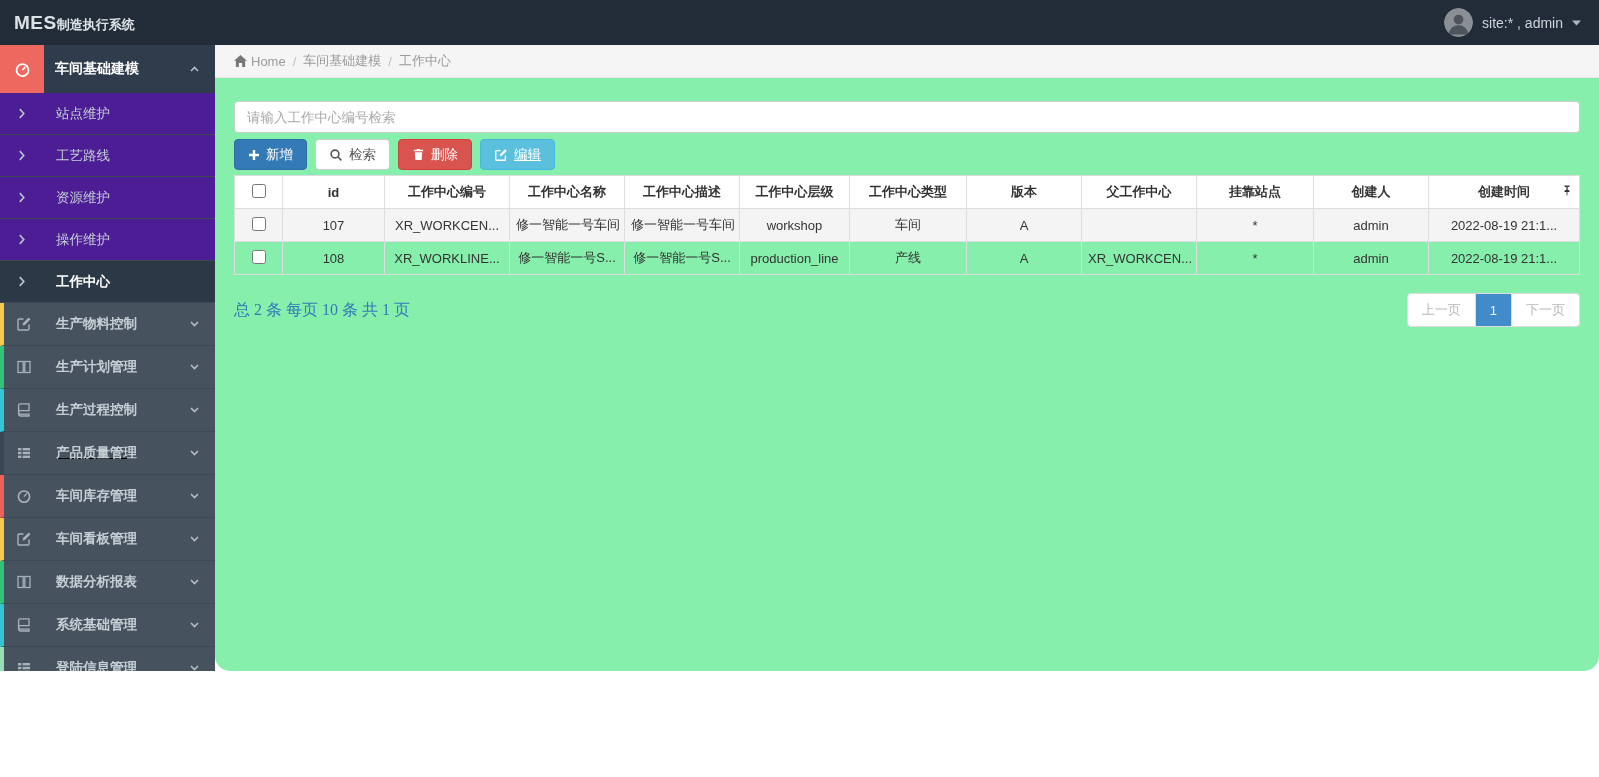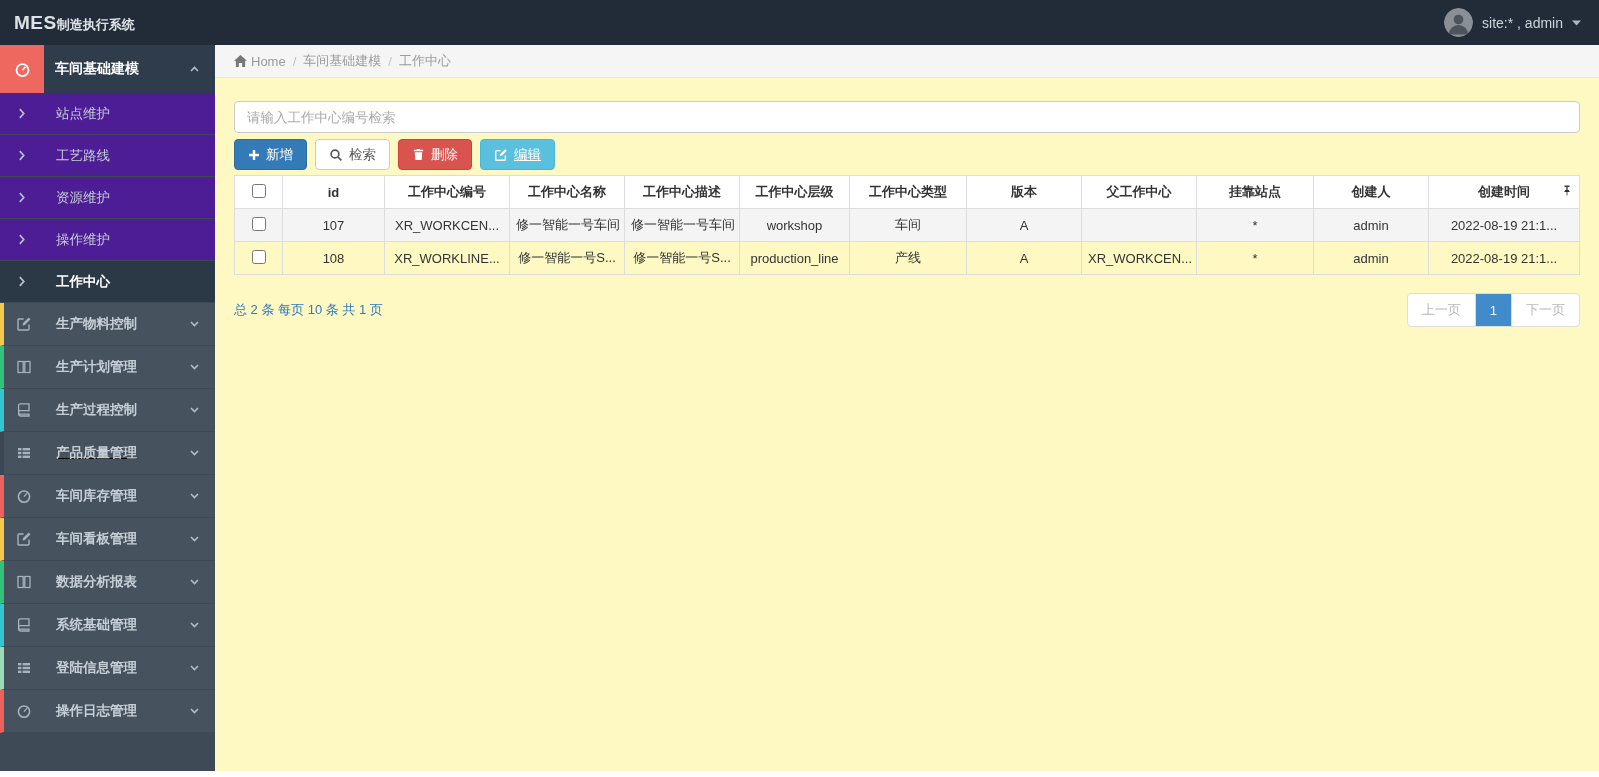--- a/index.html
+++ b/index.html
@@ -2,21 +2,21 @@
 <html><head>
 <meta charset="utf-8">
 <style>
   * { box-sizing: border-box; }
   html,body { margin:0; padding:0; }
   body {
     width:1599px; height:777px; overflow:hidden;
     font-family:"Liberation Sans", sans-serif;
     background:#fff;
   }
-  #app { width:1599px; height:771px; display:flex; flex-direction:column; }
+  #app { width:1599px; height:671px; display:flex; flex-direction:column; }
 
   
   .topbar {
     height:45px; flex-shrink:0; background:#222c38;
     display:flex; align-items:center; justify-content:space-between;
   }
   .logo { padding-left:14px; color:#dde2e7; display:flex; align-items:baseline; white-space:nowrap; }
   .logo-big { font-size:19px; font-weight:bold; letter-spacing:.5px; }
   .logo-small { font-size:13px; font-weight:bold; }
   .userbox { display:flex; align-items:center; gap:9px; padding-right:18px; color:#cdd4da; font-size:14px; cursor:pointer; }
@@ -47,21 +47,21 @@
 
   .section-item {
     height:43px; flex-shrink:0; background:#46535f; border-bottom:1px solid #3d4954;
     border-left:4px solid transparent; display:flex; align-items:center; cursor:pointer;
   }
   .section-icon { width:39px; flex-shrink:0; display:flex; justify-content:center; color:#a7b2bc; }
   .section-label { flex:1; color:#c6cfd6; font-weight:bold; font-size:13.5px; padding-left:13px; }
   .sidebar-fill { flex:1; background:#3e4a56; }
 
   
-  .main { flex:1; min-width:0; display:flex; flex-direction:column; background:#fef9c3; }
+  .main { flex:1; min-width:0; display:flex; flex-direction:column; background:#86efac;border-radius:15px; }
   .breadcrumb {
     height:33px; flex-shrink:0; background:#f5f5f5; border-bottom:1px solid #e7e7e7;
     display:flex; align-items:center; padding-left:19px; font-size:13px; color:#9a9a9a; gap:7px;
   }
   .crumb { display:flex; align-items:center; gap:4px; color:#9a9a9a; }
   .crumb-sep { color:#c0c0c0; }
   .home-ic { color:#777; display:flex; }
 
   .content { padding:23px 19px 0 19px; }
   .search-input {
@@ -83,21 +83,21 @@
   .btn-info    { border-color:#46b8da; }
 
   table.grid { margin-top:5px; border-collapse:collapse; width:100%; font-size:13px; color:#333; table-layout:fixed; }
   .grid th, .grid td { border:1px solid #ddd; text-align:center; height:33px; padding:0 6px; overflow:hidden; white-space:nowrap; }
   .grid th { font-weight:bold; background:#fff; position:relative; }
   .grid tbody tr.striped { background:#f4f4f4; }
   .grid input[type=checkbox] { width:14px; height:14px; margin:0; }
   .pin { position:absolute; right:7px; top:50%; transform:translateY(-50%); color:#333; cursor:pointer; }
 
   .tablefoot { display:flex; justify-content:space-between; align-items:center; margin-top:18px; }
-  .stats { color:#337ab7; font-size:13px; }
+  .stats { color:#337ab7; font-size:16px;font-family:Liberation Serif, serif; }
   .pagination { display:flex; }
   .page-btn {
     border:1px solid #ddd; background:#fff; color:#b9b9b9; font-size:13px;
     padding:7px 14px; cursor:pointer; font-family:"Liberation Sans", sans-serif;
   }
   .page-btn.prev { border-radius:4px 0 0 4px; }
   .page-btn.num  { margin-left:-1px; color:#fff; }
   .page-btn.next { margin-left:-1px; border-radius:0 4px 4px 0; }
 </style>
 </head>

